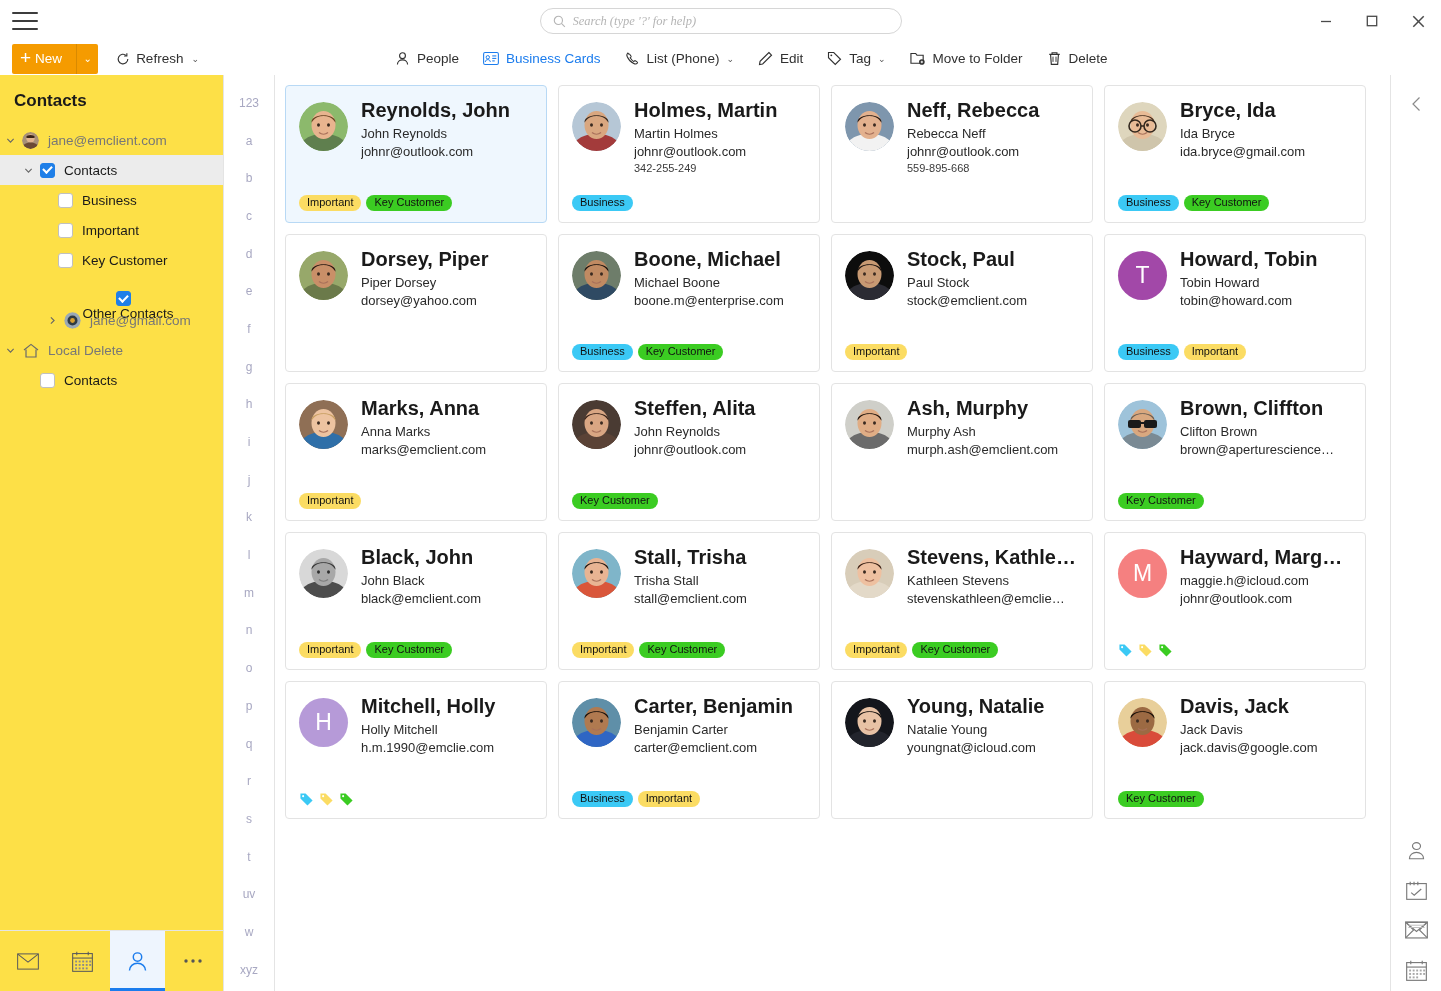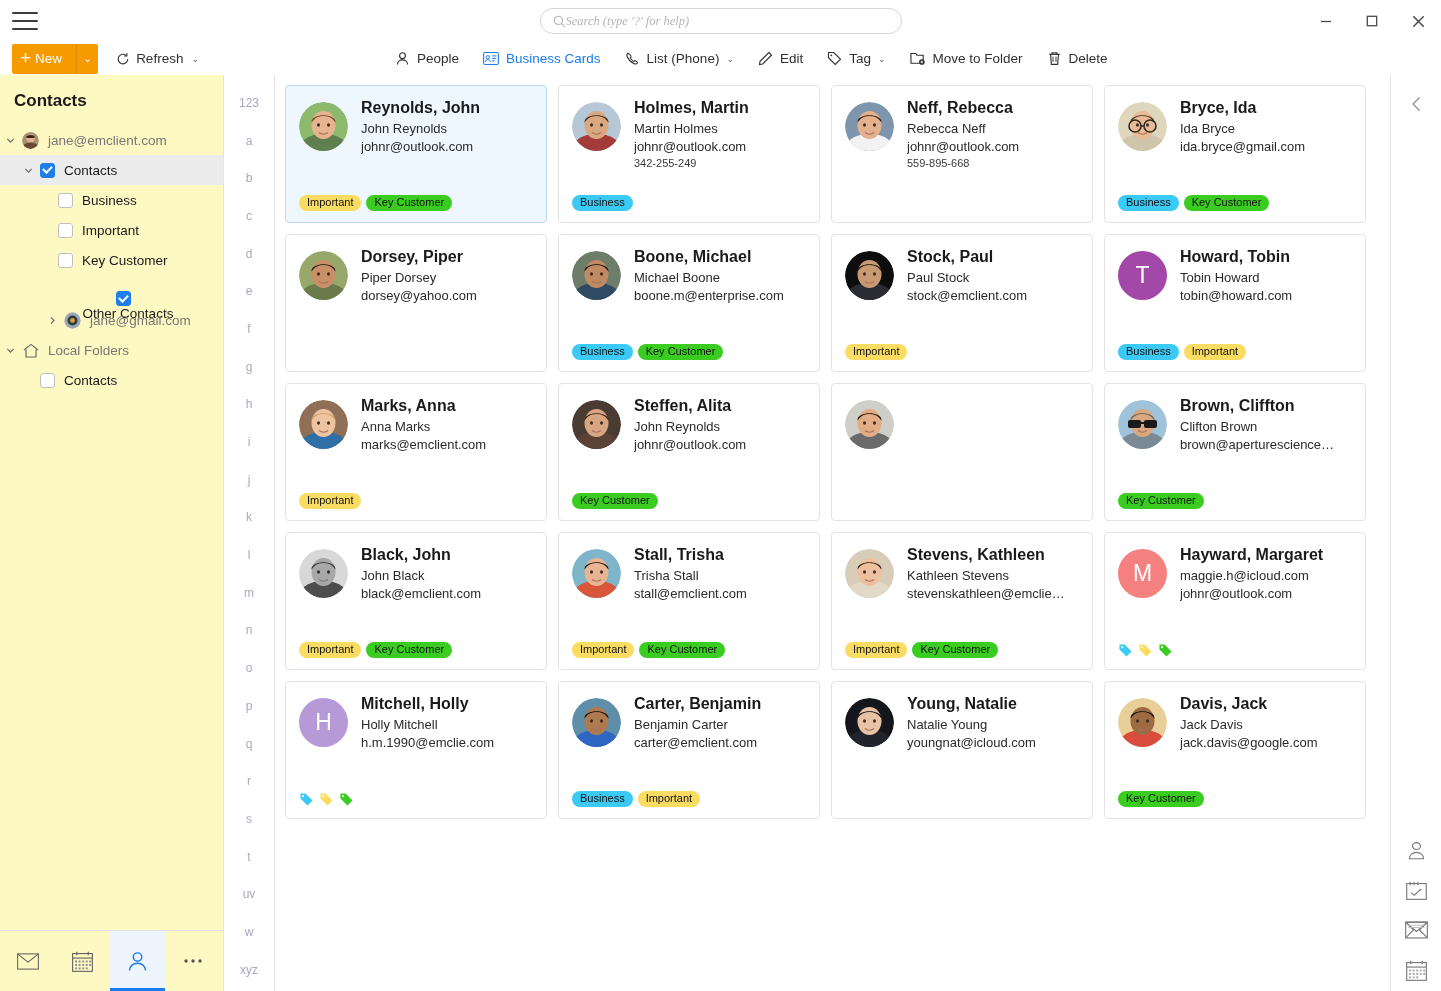--- a/index.html
+++ b/index.html
@@ -18,21 +18,21 @@
     display: flex; align-items: center; background: #fff;
   }
   .hamburger { width: 26px; height: 18px; margin-left: 12px; display:flex; flex-direction:column; justify-content:space-between; cursor:pointer; }
   .hamburger i { display:block; height:2px; background:#3c3c3c; border-radius:1px; }
   .search-wrap {
     position:absolute; left:50%; transform:translateX(-50%); top:8px;
     width:362px; height:26px;
   }
   .search-box {
     width:100%; height:100%; border:1px solid #d6d6d6; border-radius:13px;
-    background:#fff; display:flex; align-items:center; padding-left:12px; justify-content:space-between;
+    background:#fff; display:flex; align-items:center; padding-left:12px; gap:7px;justify-content:space-between;
   }
   .search-box input {
     border:none; outline:none; flex:1; font-size:12.5px;
     font-family:"Liberation Serif", serif; font-style:italic; color:#9a9a9a;
     background:transparent;
   }
   .search-box input::placeholder { color:#b5b5b5; font-style:italic; }
   .wincontrols { position:absolute; right:0; top:0; height:42px; display:flex; }
   .wc { width:46px; height:42px; display:flex; align-items:center; justify-content:center; cursor:pointer; }
 
@@ -68,21 +68,21 @@
   .tbitem.active::after {
     content:""; position:absolute; left:6px; right:6px; bottom:-4px; height:2.5px; background:#1b7ced;
   }
   .tbitem .chev { font-size:9px; color:#555; }
 
   
   .body { flex:1; display:flex; min-height:0; position:relative; }
 
   
   .sidebar {
-    width:224px; flex:0 0 224px; background:#fef9c3; border-right:1px solid #e4e4e4;
+    width:224px; flex:0 0 224px; background:#fde047; border-right:1px solid #e4e4e4;
     display:flex; flex-direction:column; position:relative;
   }
   .sb-title { font-size:17px; font-weight:bold; color:#1a1a1a; padding:16px 0 14px 14px; }
   .sb-tree { flex:1; overflow:hidden; }
   .sb-row { display:flex; align-items:center; height:30px; position:relative; cursor:pointer; font-size:13.5px; }
   .sb-row.selected { background:#ececec; }
   .sb-arrow { width:16px; text-align:center; font-size:10px; color:#666; flex:0 0 16px; }
   .sb-arrow.none { visibility:hidden; }
   .cbox {
     width:15px; height:15px; border:1.4px solid #c0c0c0; border-radius:3px; background:#fff;
@@ -124,21 +124,21 @@
     width:262px; height:138px; border:1px solid #e3e3e3; border-radius:4px; background:#fff;
     padding:13px 13px 9px 13px; position:relative; cursor:pointer; display:flex;
   }
   .card.selected { background:#eff7fe; border-color:#b8d9f5; }
   .card-av {
     width:49px; height:49px; border-radius:50%; flex:0 0 49px; margin-right:13px; margin-top:3px;
     overflow:hidden; display:flex; align-items:center; justify-content:center;
     font-size:23px; color:#fff; font-weight:400;
   }
   .card-info { flex:1; min-width:0; }
-  .c-name { font-size:16px; font-weight:bold; color:#1a1a1a; margin-bottom:3px; white-space:nowrap; overflow:hidden; text-overflow:ellipsis; }
+  .c-name { font-size:20px; font-weight:bold; color:#1a1a1a; margin-bottom:3px; white-space:nowrap; overflow:hidden; text-overflow:ellipsis; }
   .c-line { font-size:13px; color:#2a2a2a; line-height:17.5px; white-space:nowrap; overflow:hidden; text-overflow:ellipsis; }
   .c-line.small { font-size:11px; color:#3a3a3a; }
   .tags { position:absolute; left:13px; bottom:11px; display:flex; gap:5px; align-items:center; }
   .tag {
     font-size:11px; padding:2.5px 8px 3px 8px; border-radius:9px; color:#111; white-space:nowrap; line-height:1;
   }
   .tagicon { width:15px; height:15px; display:block; }
 
   
   .rail {
@@ -373,21 +373,21 @@
               <svg width="9" height="9" viewBox="0 0 10 10">
                 <path d="M1.5 3.2 5 6.8 8.5 3.2" fill="none" stroke="#666" stroke-width="1.2"></path>
               </svg>
             </span>
             <span class="home-icon">
               <svg width="16" height="15" viewBox="0 0 16 15">
                 <path d="M1 7 8 1.4 15 7" fill="none" stroke="#6a6a6a" stroke-width="1.2"></path>
                 <path d="M3 6.4V14h10V6.4" fill="none" stroke="#6a6a6a" stroke-width="1.2"></path>
               </svg>
             </span>
-            <span class="sb-label muted">Local Folders</span>
+            <span class="sb-label muted">Local Delete</span>
           </div>
           <div class="sb-row" style="padding-left: 24px;">
             <span class="sb-arrow none"></span>
             <span class="cbox"></span>
             <span class="sb-label">Contacts</span>
           </div>
         </div>
       <div class="sb-bottom">
         <div class="sbb">
           <svg width="22" height="17" viewBox="0 0 24 18">
@@ -742,20 +742,25 @@
                   <rect width="49" height="49" fill="#cfcfc9"></rect>
                   <path d="M0 49c0-11 11-17 24.5-17S49 38 49 49z" fill="#6b6b6b"></path>
                   <ellipse cx="24.5" cy="23" rx="12" ry="14" fill="#e0ad85"></ellipse>
                   <path d="M12.5 20c0-9 24-9 24 0 0 2.4-1.6-6-12-6s-12 8.4-12 6z" fill="#241810"></path>
                   <ellipse cx="19.5" cy="23" rx="1.5" ry="1.8" fill="#3a2a20"></ellipse>
                   <ellipse cx="29.5" cy="23" rx="1.5" ry="1.8" fill="#3a2a20"></ellipse>
                   <path d="M20 30.5c2.6 2.2 6.4 2.2 9 0" fill="none" stroke="#a8705a" stroke-width="1.3"></path>
                 </g>
               </svg>
             </div>
+            <div class="card-info">
+              <div class="c-name">Ash, Murphy</div>
+              <div class="c-line">Murphy Ash</div>
+              <div class="c-line">murph.ash@emclient.com</div>
+            </div>
           </div>
           <div class="card">
             <div class="card-av">
               <svg width="49" height="49" viewBox="0 0 49 49">
                 <defs>
                   <clipPath id="cp11">
                     <circle cx="24.5" cy="24.5" r="24.5"></circle>
                   </clipPath>
                 </defs>
                 <g clip-path="url(#cp11)">

